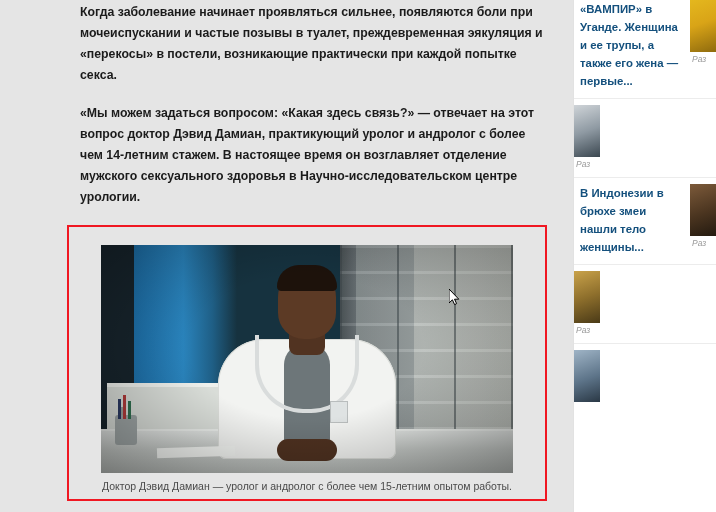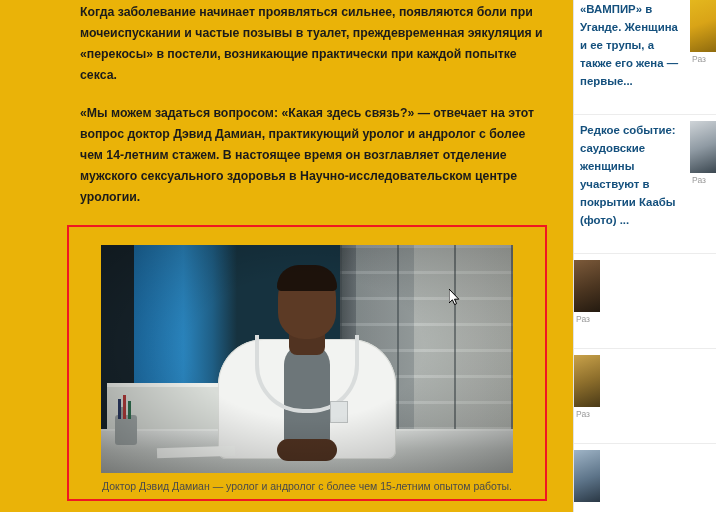--- a/index.html
+++ b/index.html
@@ -12,21 +12,21 @@
     height: 512px;
     overflow: hidden;
     font-family: "Liberation Sans", sans-serif;
     color: #1a1a1a;
   }
   .page {
     position: relative;
     width: 716px;
     height: 512px;
     display: flex;
-    background: #eab308;
+    background: #e5e5e5;
   }
   
   .article {
     width: 573px;
     box-sizing: border-box;
     padding: 0 30px 0 80px;
     position: relative;
     overflow: hidden;
   }
   .para {
@@ -210,21 +210,21 @@
     box-sizing: border-box;
     border-left: 1px solid #e2e2e2;
     padding: 0;
     background: #ffffff;
     position: relative;
     overflow: hidden;
   }
   .side-item {
     display: flex;
     border-bottom: 1px solid #ececec;
-    padding: 6px 0 24px 0;
+    padding: 6px 0 8px 0;
     box-sizing: border-box;
   }
   .side-text {
     flex: 1 1 auto;
     font-size: 11.4px;
     line-height: 18px;
     font-weight: 700;
     color: #14507d;
     padding: 0 6px 0 6px;
   }
@@ -240,20 +240,21 @@
   .t1 { background: linear-gradient(160deg,#e4b71e 0%, #d9a417 45%, #8f6b0e 100%); }
   .t2 { background: linear-gradient(160deg,#cfd4d8 0%, #8f9aa3 50%, #3b4750 100%); }
   .t3 { background: linear-gradient(160deg,#7c5a3a 0%, #4b3520 55%, #241a10 100%); }
   .t4 { background: linear-gradient(160deg,#c9a24a 0%, #8e6f2c 50%, #4a3a17 100%); }
   .t5 { background: linear-gradient(160deg,#9fb4c6 0%, #5d7489 55%, #2a3845 100%); }
   .side-ad {
     font-size: 8.5px;
     color: #9a9a9a;
     padding: 2px 0 0 2px;
     line-height: 10px;
+    font-style: italic;
   }
 </style>
 </head>
 <body>
 
 <div class="page">
 
   <div class="article">
 
     <p class="para first">Когда заболевание начинает проявляться сильнее, появляются боли при мочеиспускании и частые позывы в туалет, преждевременная эякуляция и «перекосы» в постели, возникающие практически при каждой попытке секса.</p>
@@ -306,28 +307,28 @@
 
     <div class="side-item" style="padding-top:0;">
       <div class="side-text">«ВАМПИР» в Уганде. Женщина и ее трупы, а также его жена — первые...</div>
       <div class="side-thumbwrap">
         <div class="side-thumb t1"></div>
         <div class="side-ad">Раз</div>
       </div>
     </div>
 
     <div class="side-item">
-      <div class="side-text">Редкое событие: саудовские женщины участвуют в покрытии Каабы (фото) ...</div>
       <div class="side-thumbwrap">
         <div class="side-thumb t2"></div>
         <div class="side-ad">Раз</div>
       </div>
     </div>
 
     <div class="side-item">
+      <div class="side-text">В Индонезии в брюхе змеи нашли тело женщины...</div>
       <div class="side-thumbwrap">
         <div class="side-thumb t3"></div>
         <div class="side-ad">Раз</div>
       </div>
     </div>
 
     <div class="side-item">
       <div class="side-thumbwrap">
         <div class="side-thumb t4"></div>
         <div class="side-ad">Раз</div>

